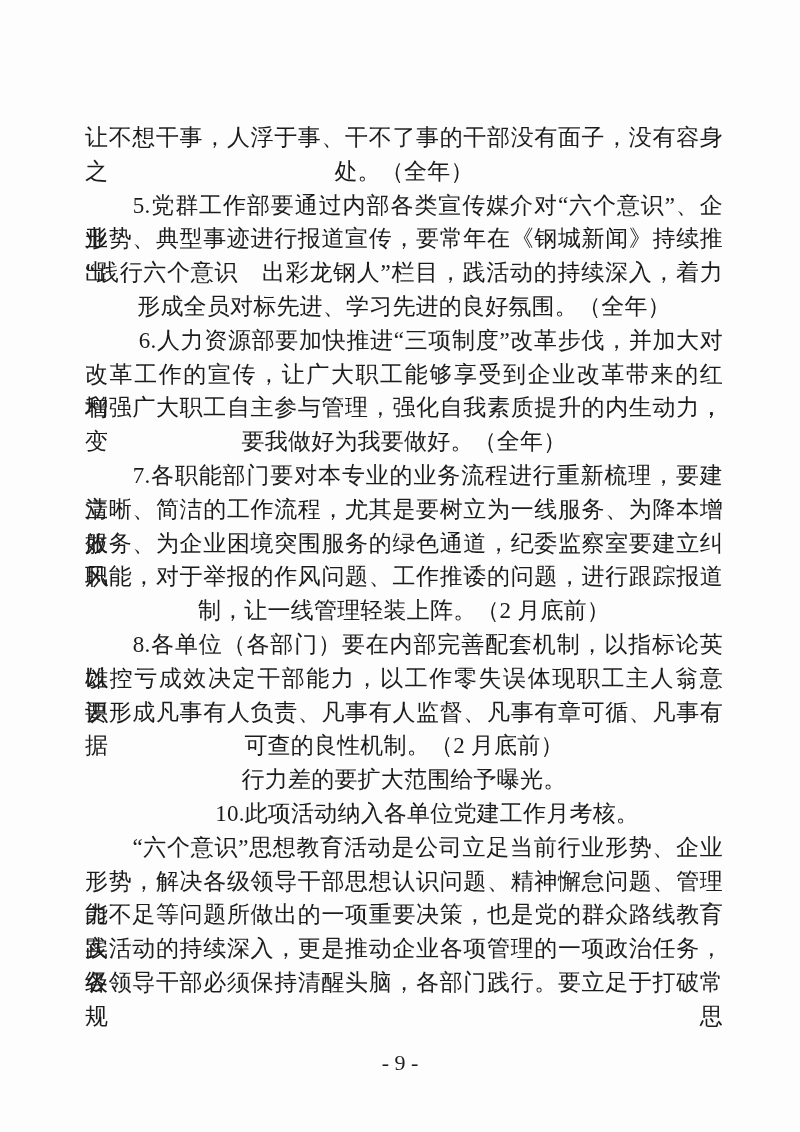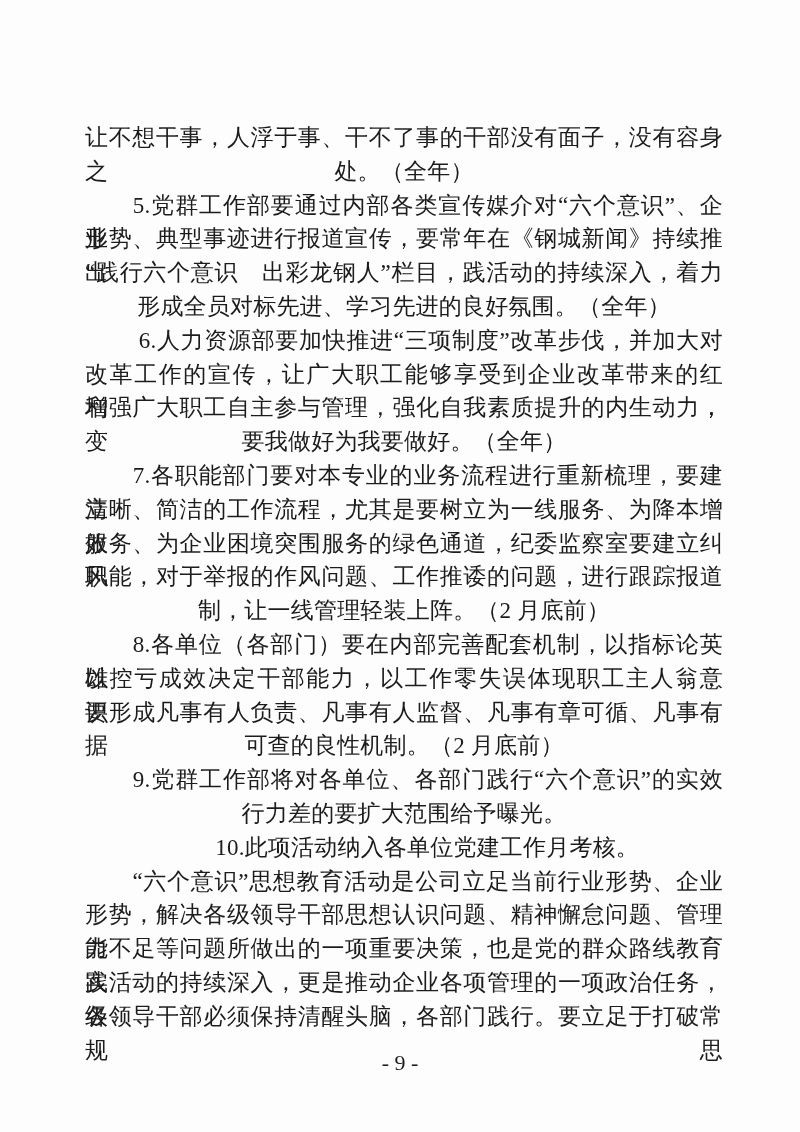--- a/index.html
+++ b/index.html
@@ -68,21 +68,20 @@
     <div class="line">要我做好为我要做好。（全年）</div>
     <div class="line fill">　　7.各职能部门要对本专业的业务流程进行重新梳理，要建立</div>
     <div class="line fill">清晰、简洁的工作流程，尤其是要树立为一线服务、为降本增效</div>
     <div class="line fill">服务、为企业困境突围服务的绿色通道，纪委监察室要建立纠风</div>
     <div class="line fill">职能，对于举报的作风问题、工作推诿的问题，进行跟踪报道</div>
     <div class="line">制，让一线管理轻装上阵。（2 月底前）</div>
     <div class="line fill">　　8.各单位（各部门）要在内部完善配套机制，以指标论英雄，</div>
     <div class="line fill">以控亏成效决定干部能力，以工作零失误体现职工主人翁意识，</div>
     <div class="line fill">要形成凡事有人负责、凡事有人监督、凡事有章可循、凡事有据</div>
     <div class="line">可查的良性机制。（2 月底前）</div>
-    <div class="line fill">　　9.党群工作部将对各单位、各部门践行“六个意识”的实效</div>
     <div class="line">行力差的要扩大范围给予曝光。</div>
     <div class="line">　　10.此项活动纳入各单位党建工作月考核。</div>
     <div class="line fill">　　“六个意识”思想教育活动是公司立足当前行业形势、企业</div>
     <div class="line fill">形势，解决各级领导干部思想认识问题、精神懈怠问题、管理能</div>
     <div class="line fill">力不足等问题所做出的一项重要决策，也是党的群众路线教育实</div>
     <div class="line fill">践活动的持续深入，更是推动企业各项管理的一项政治任务，各</div>
     <div class="line fill">级领导干部必须保持清醒头脑，各部门践行。要立足于打破常规思</div>
   </div>
   <div class="page-number">- 9 -</div>
 </div>

